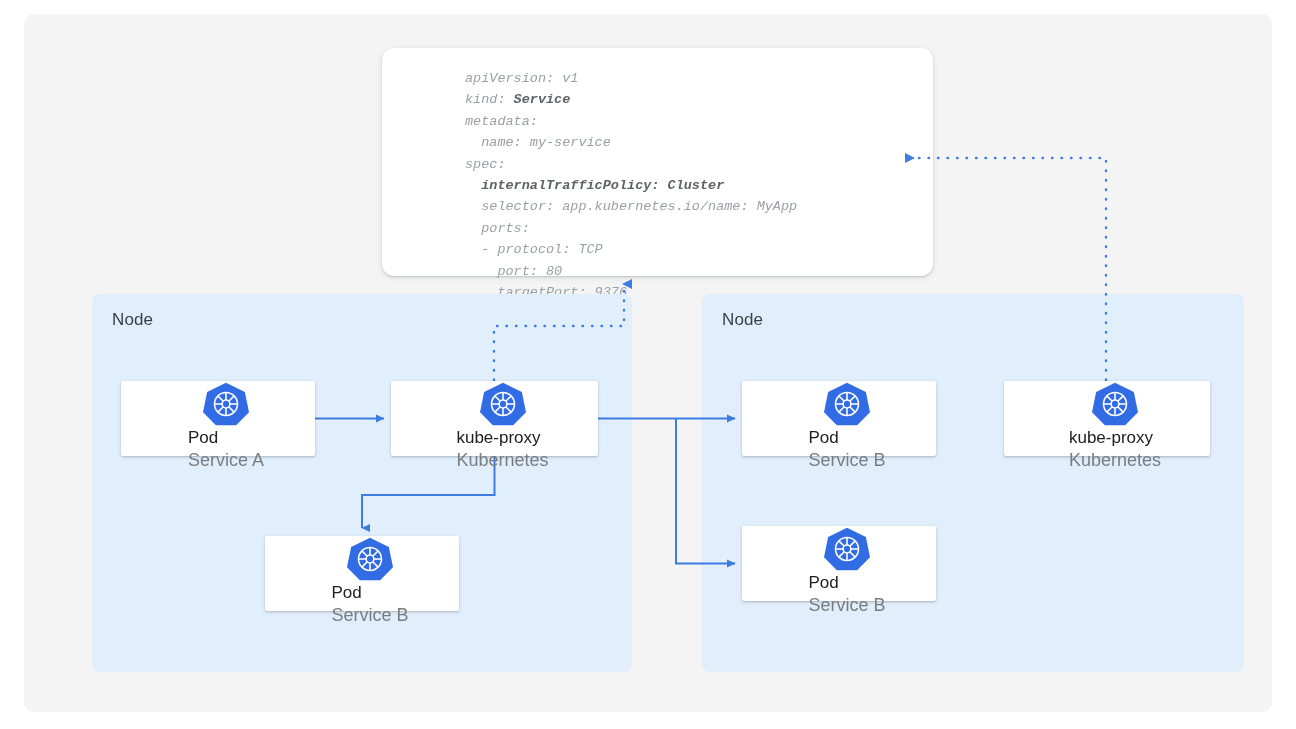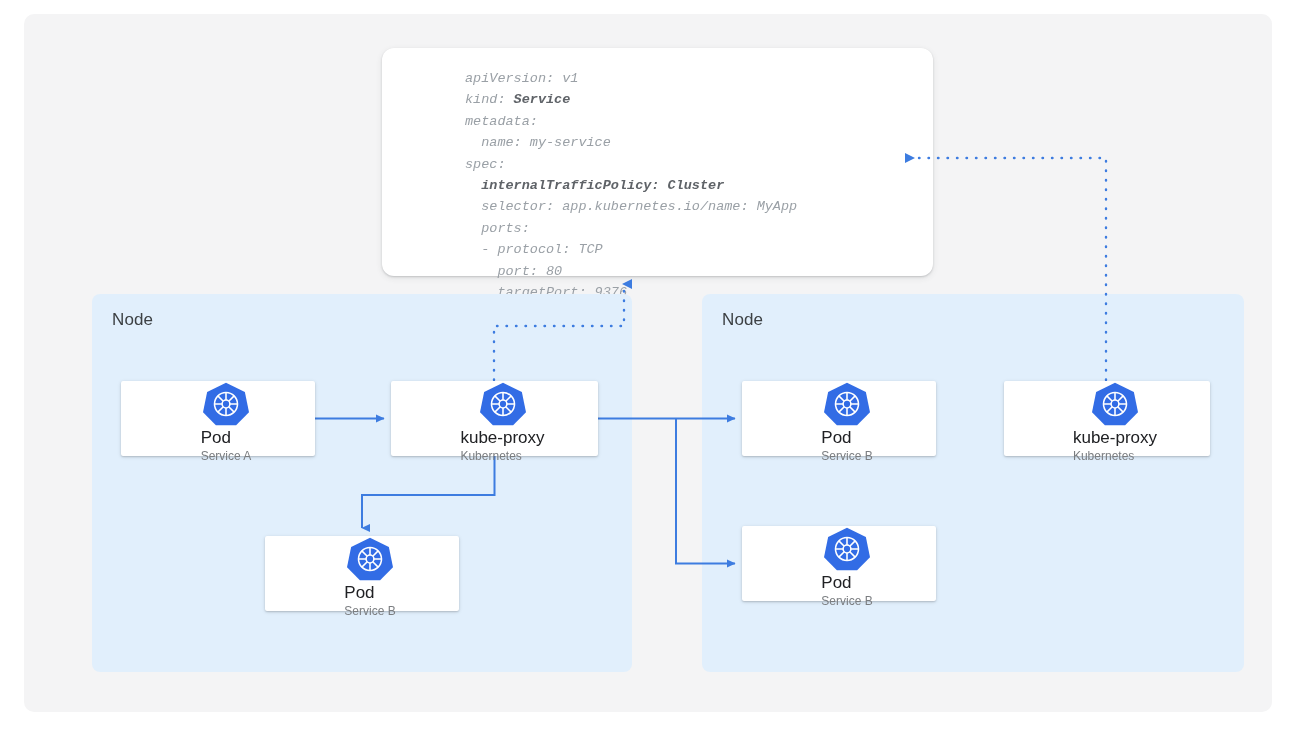--- a/index.html
+++ b/index.html
@@ -63,21 +63,21 @@
     flex-direction: column;
     justify-content: center;
     line-height: 1.28;
   }
   .card .card-title {
     font-size: 17px;
     color: #202124;
     white-space: nowrap;
   }
   .card .card-sub {
-    font-size: 12px;
+    font-size: 18px;
     color: #7a7d80;
     white-space: nowrap;
   }
   
   #pod-a        { left: 97px;  top: 367px; width: 194px; height: 75px; }
   #kube-proxy-l { left: 367px; top: 367px; width: 207px; height: 75px; }
   #pod-b-local  { left: 241px; top: 522px; width: 194px; height: 75px; }
   #pod-b-top    { left: 718px; top: 367px; width: 194px; height: 75px; }
   #pod-b-bottom { left: 718px; top: 512px; width: 194px; height: 75px; }
   #kube-proxy-r { left: 980px; top: 367px; width: 206px; height: 75px; }

